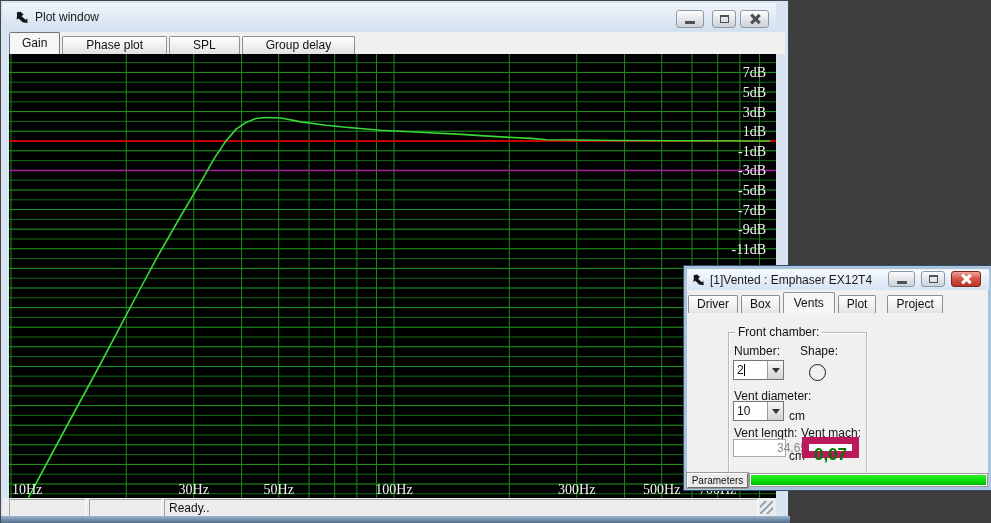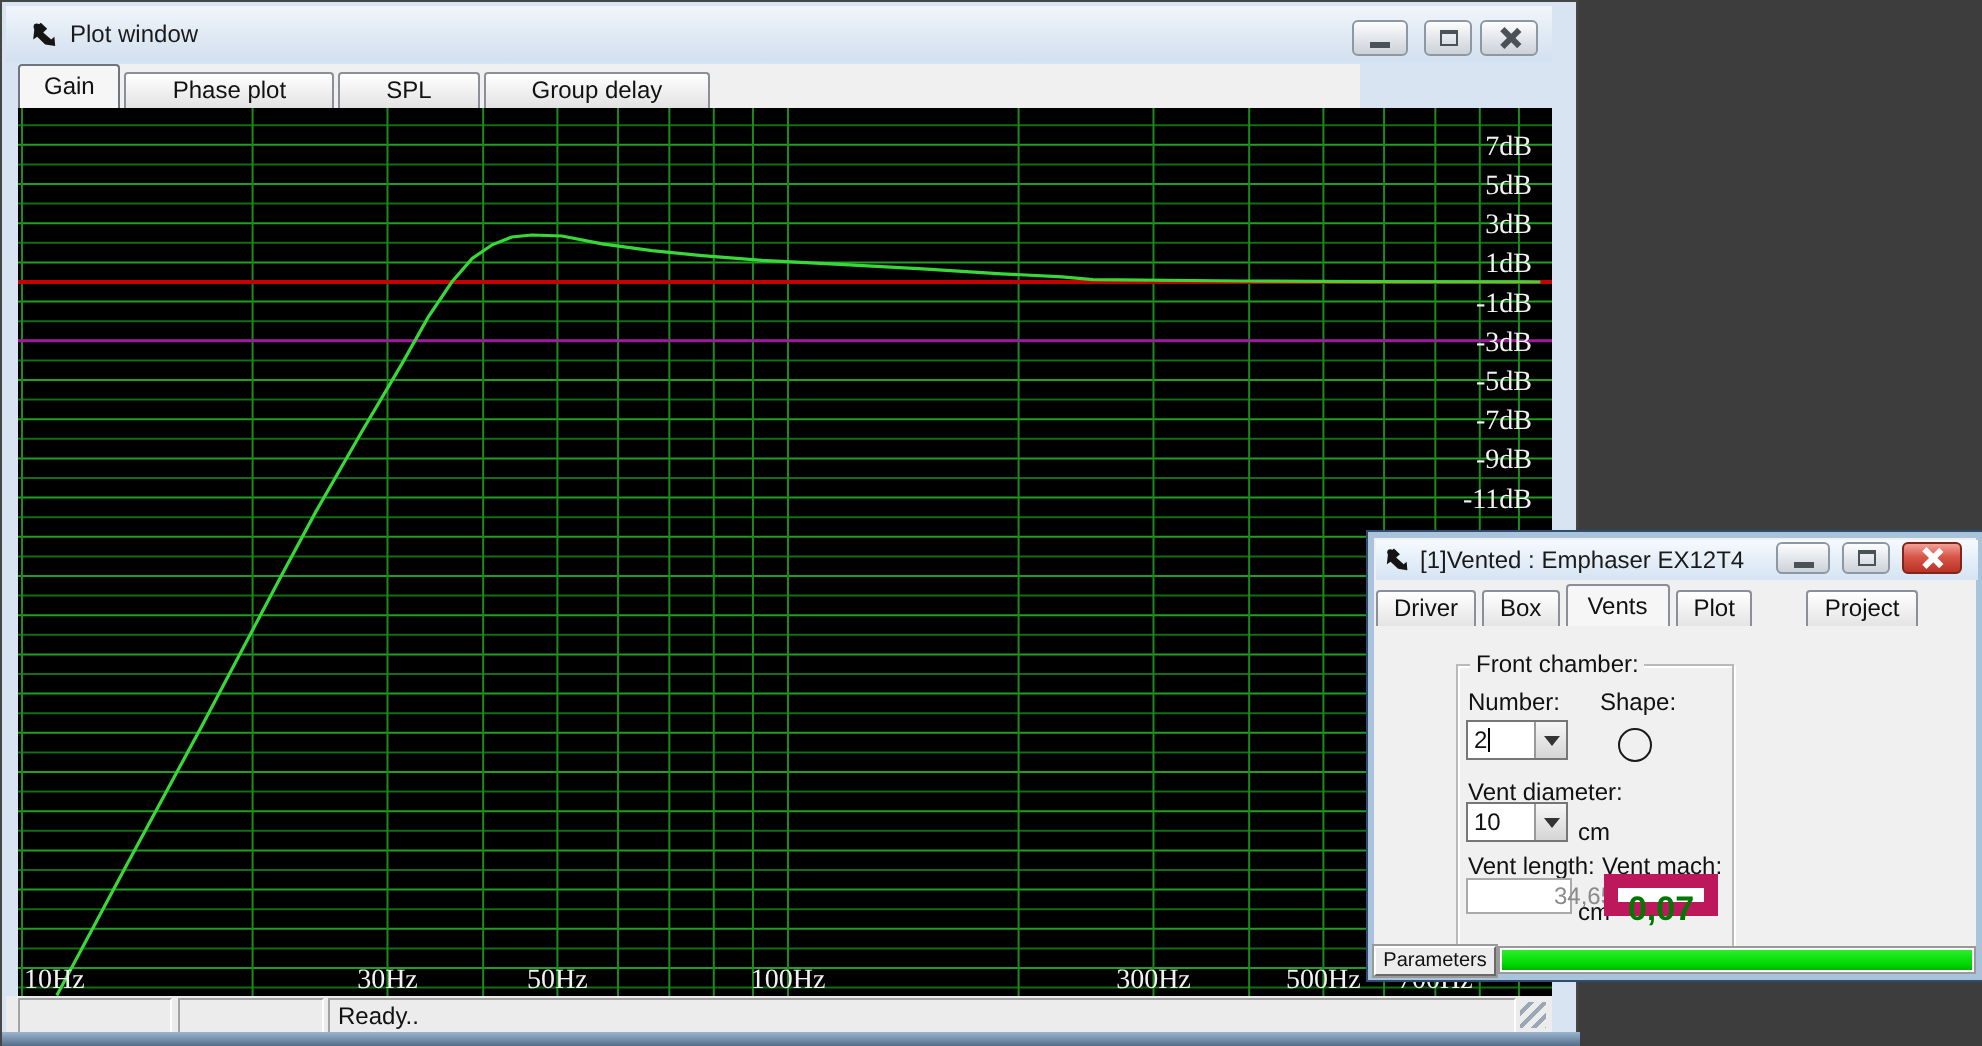--- a/index.html
+++ b/index.html
@@ -17,21 +17,21 @@
   .wbtn{position:absolute;top:9px;height:18px;border:1px solid #8e98a3;border-radius:3px;
     background:linear-gradient(#fdfdfd,#e6e9ed 45%,#ccd2d9);display:flex;align-items:center;justify-content:center;}
   .wbtn.min{left:675px;width:28px}.wbtn.max{left:711px;width:24px}.wbtn.cls{left:739px;width:29px}
   .glyph-min{width:10px;height:3px;background:#4a5258;margin-top:7px;}
   .glyph-max{width:9px;height:8px;border:1px solid #4a5258;border-top:2px solid #4a5258;background:transparent;}
   .glyph-x{position:relative;width:10px;height:10px;}
   .glyph-x::before,.glyph-x::after{content:"";position:absolute;left:4px;top:-1px;width:2.5px;height:12px;background:#4a5258;}
   .glyph-x::before{transform:rotate(45deg);} .glyph-x::after{transform:rotate(-45deg);}
   .glyph-x.white::before,.glyph-x.white::after{background:#fff;}
   
-  .tabstrip{position:absolute;left:8px;top:31px;width:671px;height:22px;background:#f0f0f0;display:flex;align-items:flex-end;}
+  .tabstrip{position:absolute;left:8px;top:31px;width:776px;height:22px;background:#f0f0f0;display:flex;align-items:flex-end;}
   .tab{height:18px;margin-right:2px;padding:1px 23px 0;border:1px solid #8a8f99;border-bottom:none;
     border-radius:2px 2px 0 0;background:linear-gradient(#fff,#e2e2e2);white-space:nowrap;}
   .tab.active{height:22px;padding:3px 12px 0;background:#f6f6f6;border-color:#707580;}
   
   .plot-area{position:absolute;left:8px;top:53px;width:767px;height:444px;background:#000;}
   
   .statusbar{position:absolute;left:2px;top:497px;width:773px;height:18px;background:#ececec;}
   .spanel{position:absolute;top:1px;height:20px;background:#ececec;
     border:1px solid;border-color:#a3a3a3 #fdfdfd #fdfdfd #a3a3a3;padding:1px 4px;}
   .spanel.p1{left:6px;width:77px}.spanel.p2{left:86px;width:73px}
@@ -219,21 +219,21 @@
       </div>
     <div class="dbtn cls">
         <span class="glyph-x white"></span>
       </div>
 
     <div class="dlg-tabs">
       <div class="dtab">Driver</div>
       <div class="dtab">Box</div>
       <div class="dtab active">Vents</div>
       <div class="dtab">Plot</div>
-      <div class="dtab" style="margin-left:24px">Project</div>
+      <div class="dtab" style="margin-left:8px">Project</div>
     </div>
 
     <div class="groupbox">
       <span class="gb-legend">Front chamber:</span>
 
       <span class="gb-label" style="left:5px;top:11px">Number:</span>
       <div class="combo" style="left:4px;top:27px">
         <span class="val"><span>2</span><span class="caret"></span></span>
         <span class="dd-btn">
             <span class="dd-arrow"></span>

